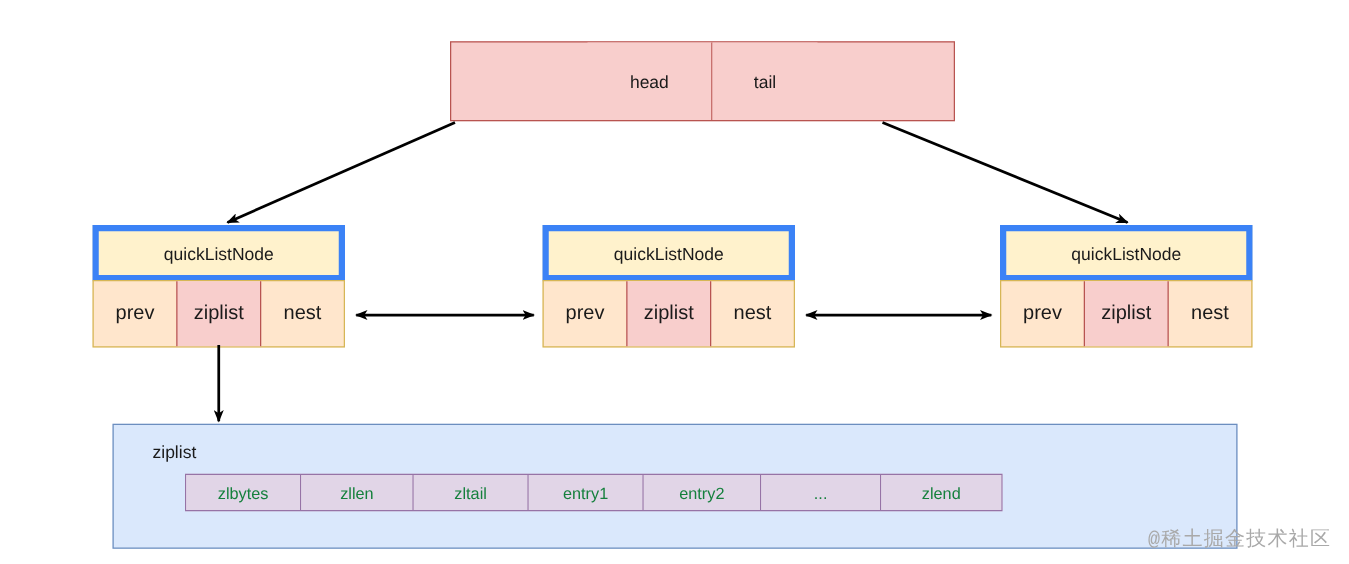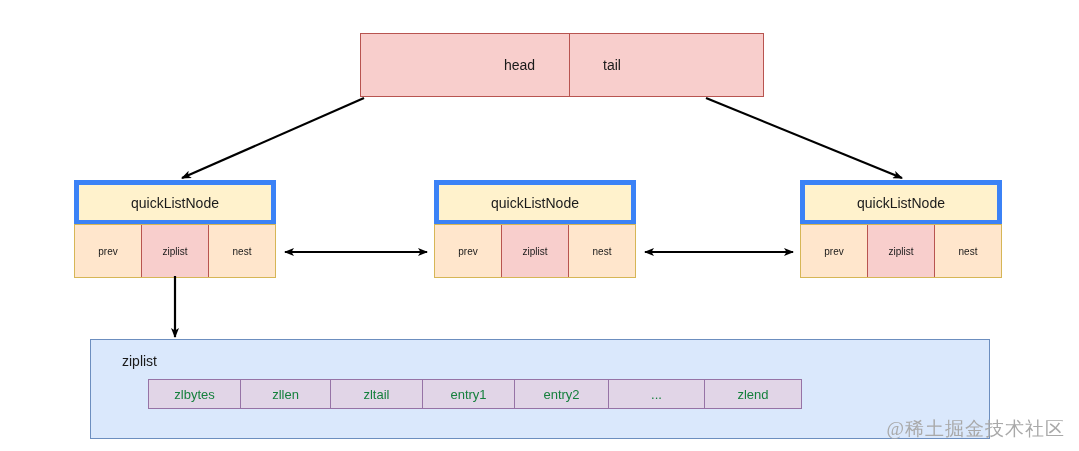--- a/index.html
+++ b/index.html
@@ -79,21 +79,21 @@
     box-sizing: border-box;
     border: 1px solid #d6b656;
     background: #ffe6cc;
     display: flex;
     align-items: stretch;
   }
   .node .fields .f {
     display: flex;
     align-items: center;
     justify-content: center;
-    font-size: 10px;
+    font-size: 16px;
     color: #1a1a1a;
     box-sizing: border-box;
   }
   .node .fields .f.prev { width: 66px; }
   .node .fields .f.zip  { width: 68px; background: #f8cecc; border-left: 1px solid #b85450; border-right: 1px solid #b85450; }
   .node .fields .f.nest { width: 66px; }
 
   #node-1 { left: 74px; top: 180px; }
   #node-2 { left: 434px; top: 180px; }
   #node-3 { left: 800px; top: 180px; }
@@ -144,23 +144,23 @@
     left: 0; top: 0;
     width: 1079px;
     height: 451px;
     pointer-events: none;
   }
 
   #watermark {
     position: absolute;
     right: 14px;
     bottom: 9px;
-    font-size: 19px;
+    font-size: 16px;
     color: #a9a9a9;
-    font-family: Liberation Serif, serif;
+    font-family: Liberation Mono, monospace;
     letter-spacing: 1px;
     white-space: nowrap;
   }
 </style>
 </head>
 <body>
 
 <div id="canvas">
 
   <div id="quicklist-row" class="box">

